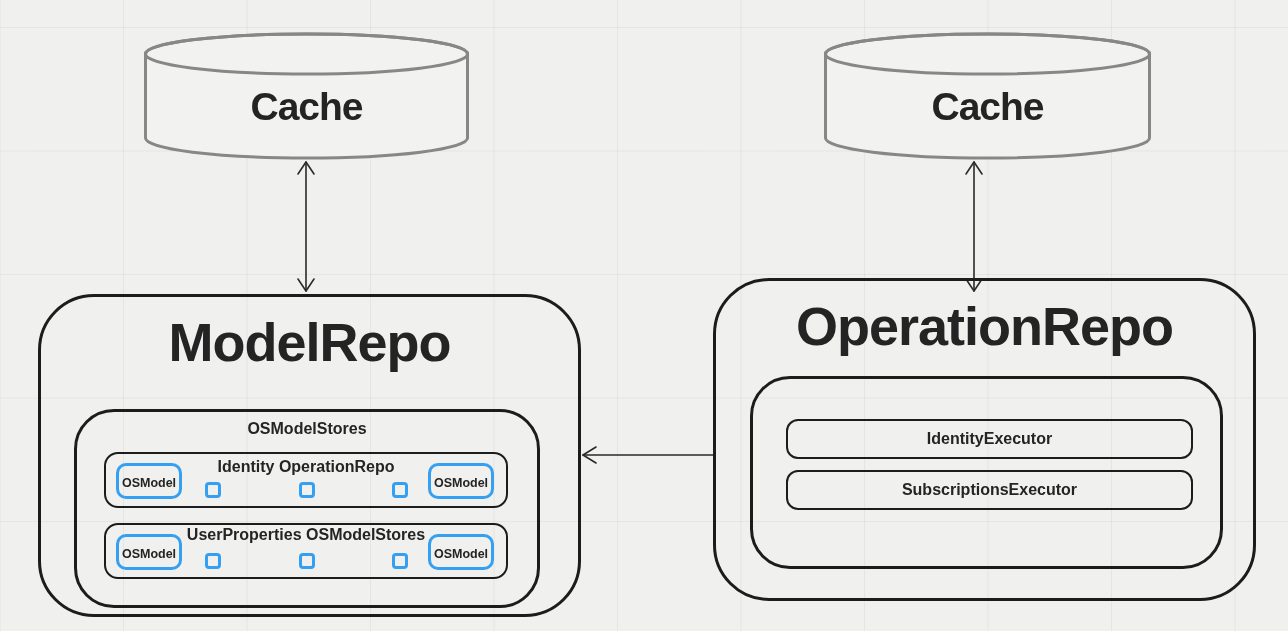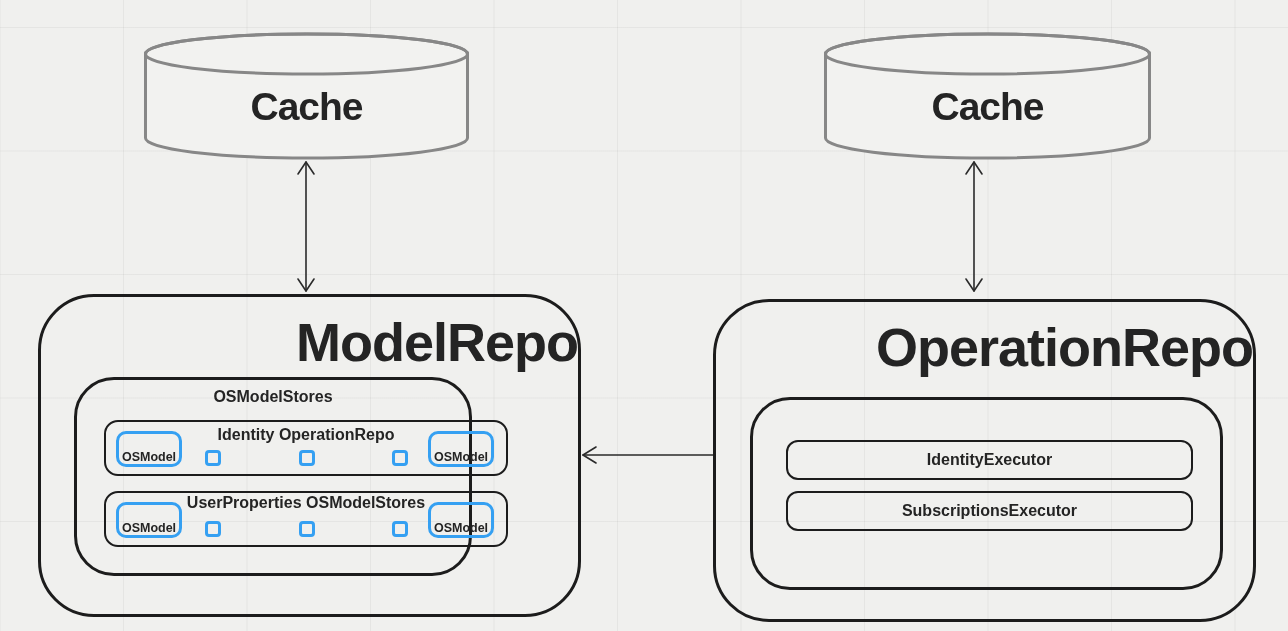--- a/index.html
+++ b/index.html
@@ -25,42 +25,42 @@
   .cylinder{position:absolute}
   .cyl-label{
     position:absolute;left:0;right:0;top:0;bottom:0;
     display:flex;align-items:center;justify-content:center;
     padding-top:22px;font-size:39px;font-weight:700;letter-spacing:-1px;
   }
   .repo{
     position:absolute;border:3px solid var(--box-border);border-radius:56px;
   }
   .repo-title{
-    position:absolute;top:14px;left:0;right:0;text-align:right;
+    position:absolute;top:14px;left:0;right:0;text-align:center;
     font-size:54px;font-weight:700;letter-spacing:-1px;white-space:nowrap;
   }
   .inner-container{
     position:absolute;border:3px solid var(--box-border);border-radius:40px;
   }
   .inner-label{
     position:absolute;top:8px;left:0;right:0;text-align:center;
     font-size:16px;font-weight:700;
   }
   .store-row{
     position:absolute;border:2.5px solid var(--box-border);border-radius:14px;
     width:404px;height:56px;left:27px;
   }
   .store-title{
     position:absolute;left:0;right:0;text-align:center;
     font-size:16px;font-weight:700;white-space:nowrap;
   }
   .chip{
     position:absolute;width:66px;height:36px;top:9px;
     border:3px solid var(--accent-blue);border-radius:10px;
-    font-size:12.5px;font-weight:700;text-align:center;padding-top:16px;
+    font-size:12.5px;font-weight:700;text-align:center;padding-top:10px;
   }
   .chip.left{left:10px}
   .chip.right{right:12px}
   .slot{
     position:absolute;width:16px;height:16px;top:28px;
     border:3px solid var(--accent-blue);border-radius:4px;
   }
   .exec-row{
     position:absolute;left:33px;width:407px;height:40px;
     border:2.5px solid var(--box-border);border-radius:12px;
@@ -107,21 +107,21 @@
     <svg width="329" height="128" viewBox="0 0 329 128">
       <path d="M2.5 22 A162 20 0 0 1 326.5 22 L326.5 106 A162 20 0 0 1 2.5 106 Z" fill="#f2f2f0" stroke="#878787" stroke-width="3"></path>
       <ellipse cx="164.5" cy="22" rx="162" ry="20" fill="none" stroke="#878787" stroke-width="3"></ellipse>
     </svg>
     <div class="cyl-label">Cache</div>
   </div>
 
   <div class="repo" style="left:38px;top:294px;width:543px;height:323px">
     <div class="repo-title">ModelRepo</div>
 
-    <div class="inner-container" style="left:33px;top:80px;width:398px;height:199px">
+    <div class="inner-container" style="left:33px;top:112px;width:466px;height:199px">
       <div class="inner-label">OSModelStores</div>
 
       <div class="store-row" style="top:40px">
         <div class="chip left">OSModel</div>
         <div class="store-title" style="top:4px">Identity OperationRepo</div>
         <div class="slot" style="left:99px"></div>
         <div class="slot" style="left:193px"></div>
         <div class="slot" style="left:286px"></div>
         <div class="chip right">OSModel</div>
       </div>
@@ -130,21 +130,21 @@
         <div class="chip left">OSModel</div>
         <div class="store-title" style="top:1px">UserProperties OSModelStores</div>
         <div class="slot" style="left:99px"></div>
         <div class="slot" style="left:193px"></div>
         <div class="slot" style="left:286px"></div>
         <div class="chip right">OSModel</div>
       </div>
     </div>
   </div>
 
-  <div class="repo" style="left:713px;top:299px;width:543px;height:323px">
+  <div class="repo" style="left:713px;top:278px;width:543px;height:323px">
     <div class="repo-title">OperationRepo</div>
 
     <div class="inner-container" style="left:34px;top:95px;width:473px;height:193px">
 
       <div class="exec-row" style="top:40px">IdentityExecutor</div>
       <div class="exec-row" style="top:91px">SubscriptionsExecutor</div>
     </div>
   </div>
 
 </div>

